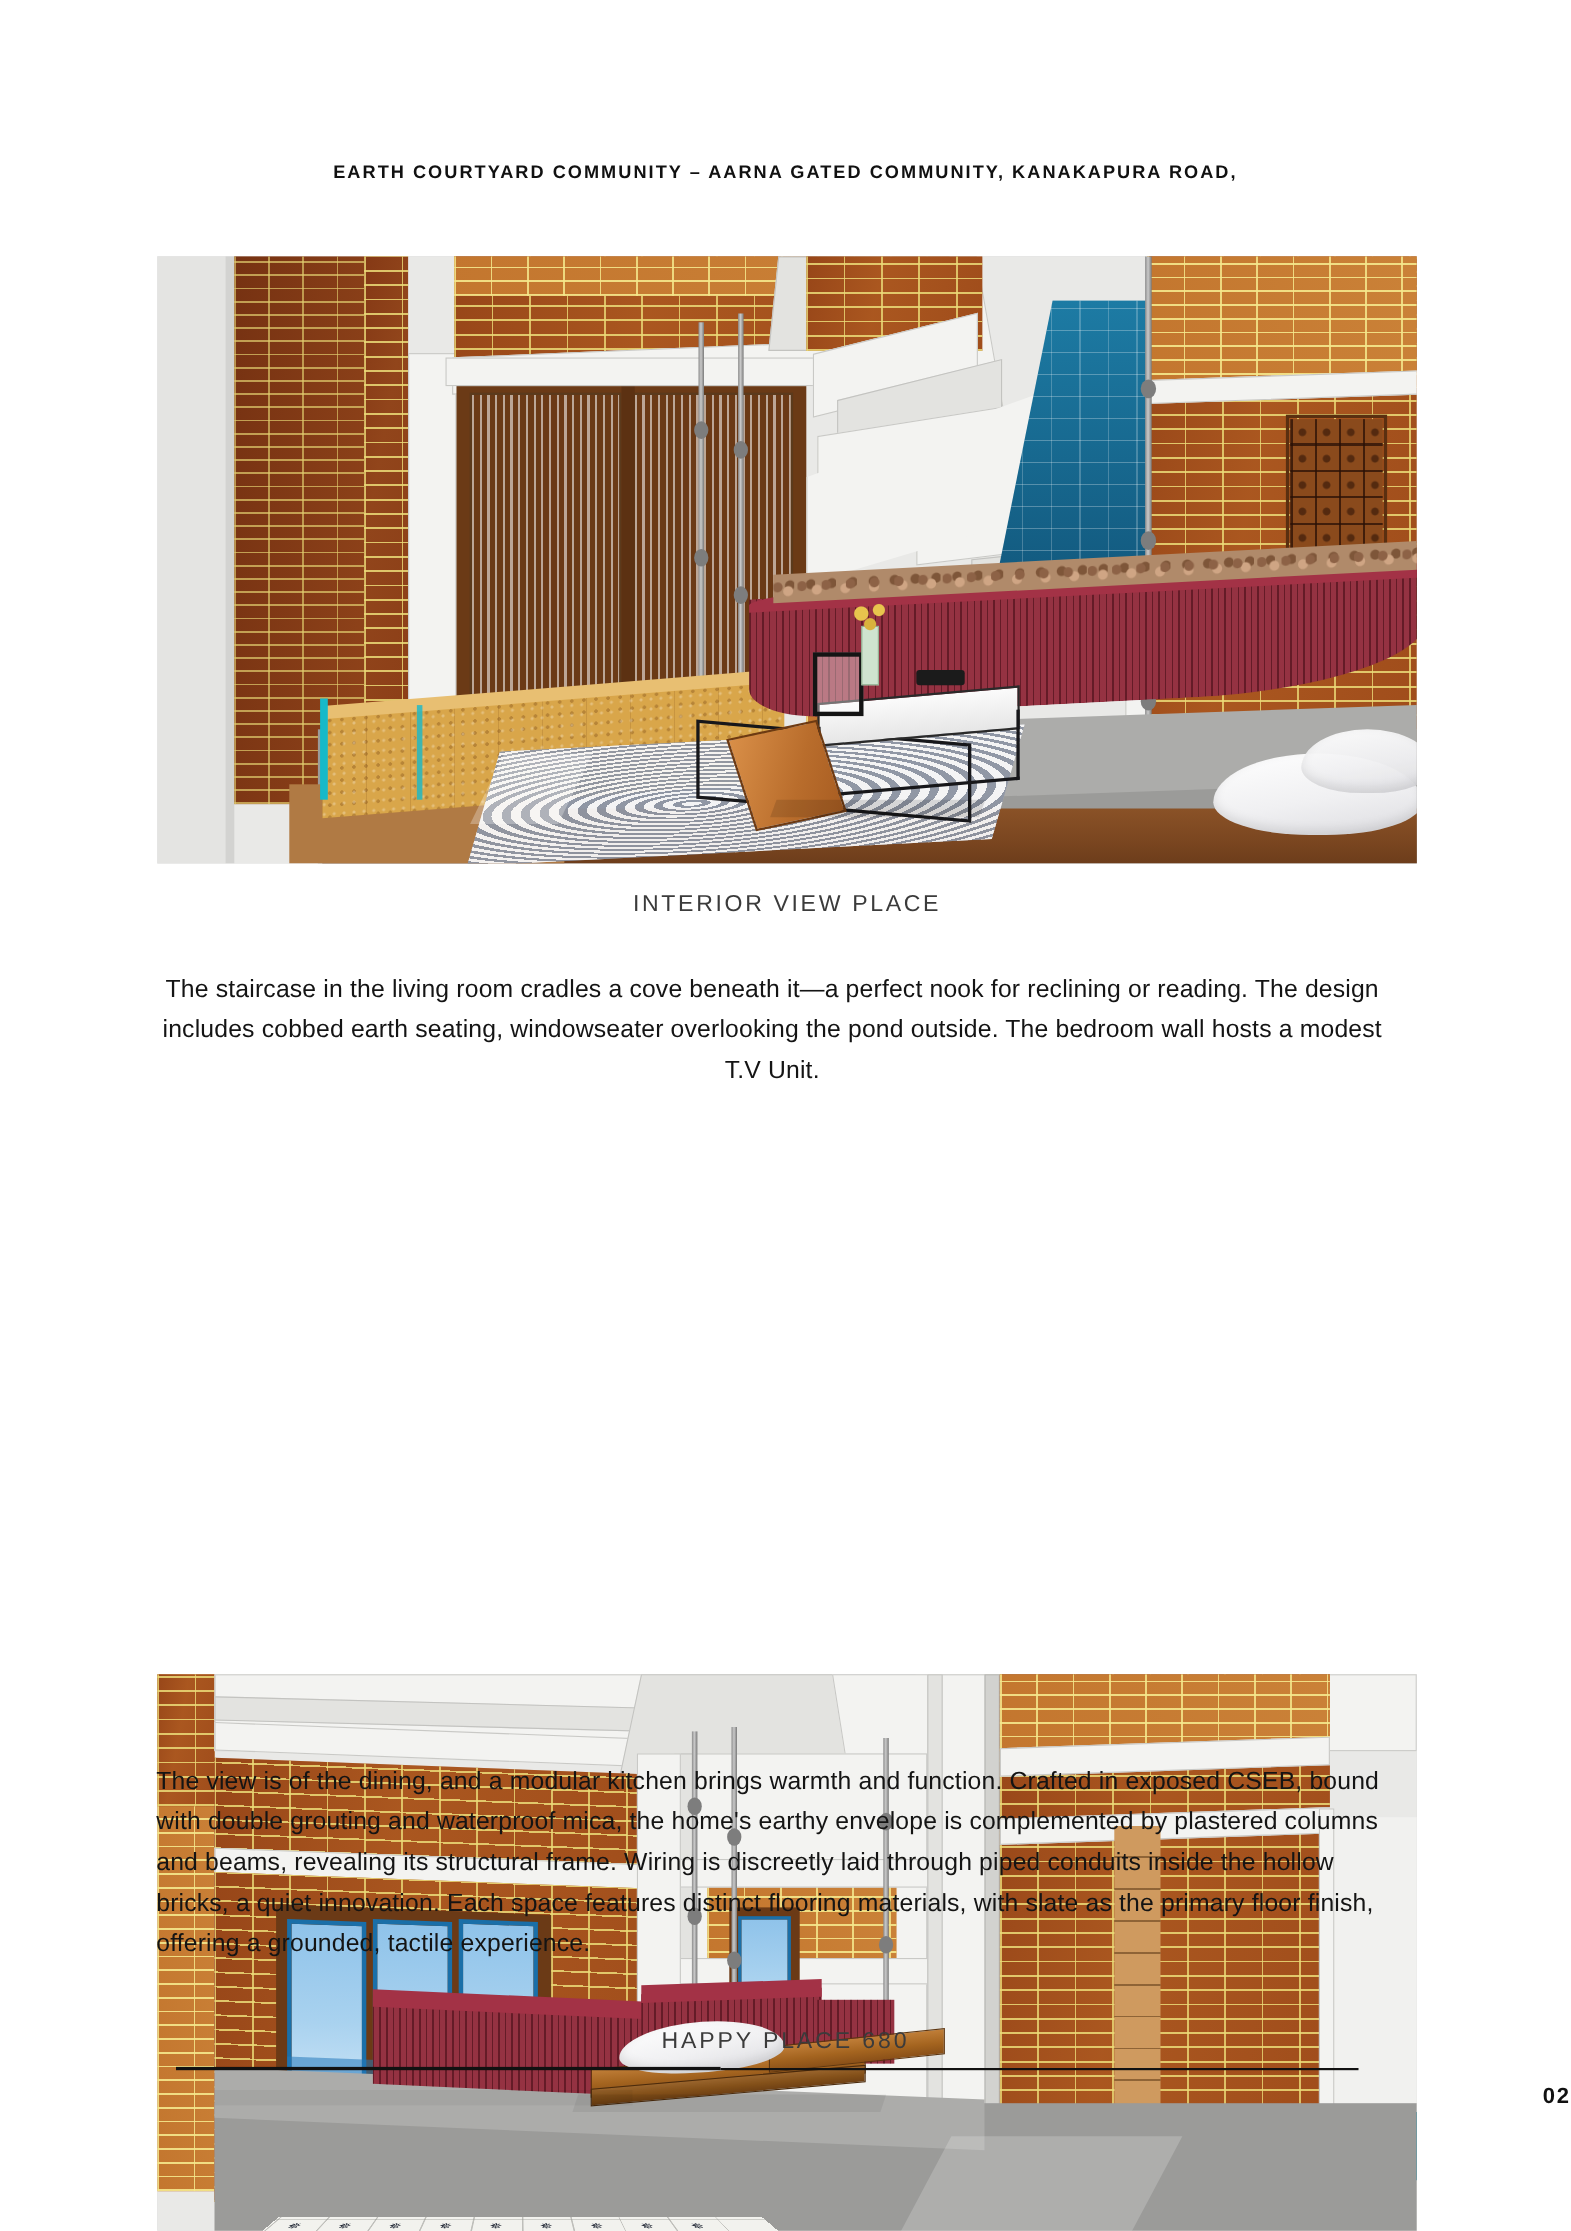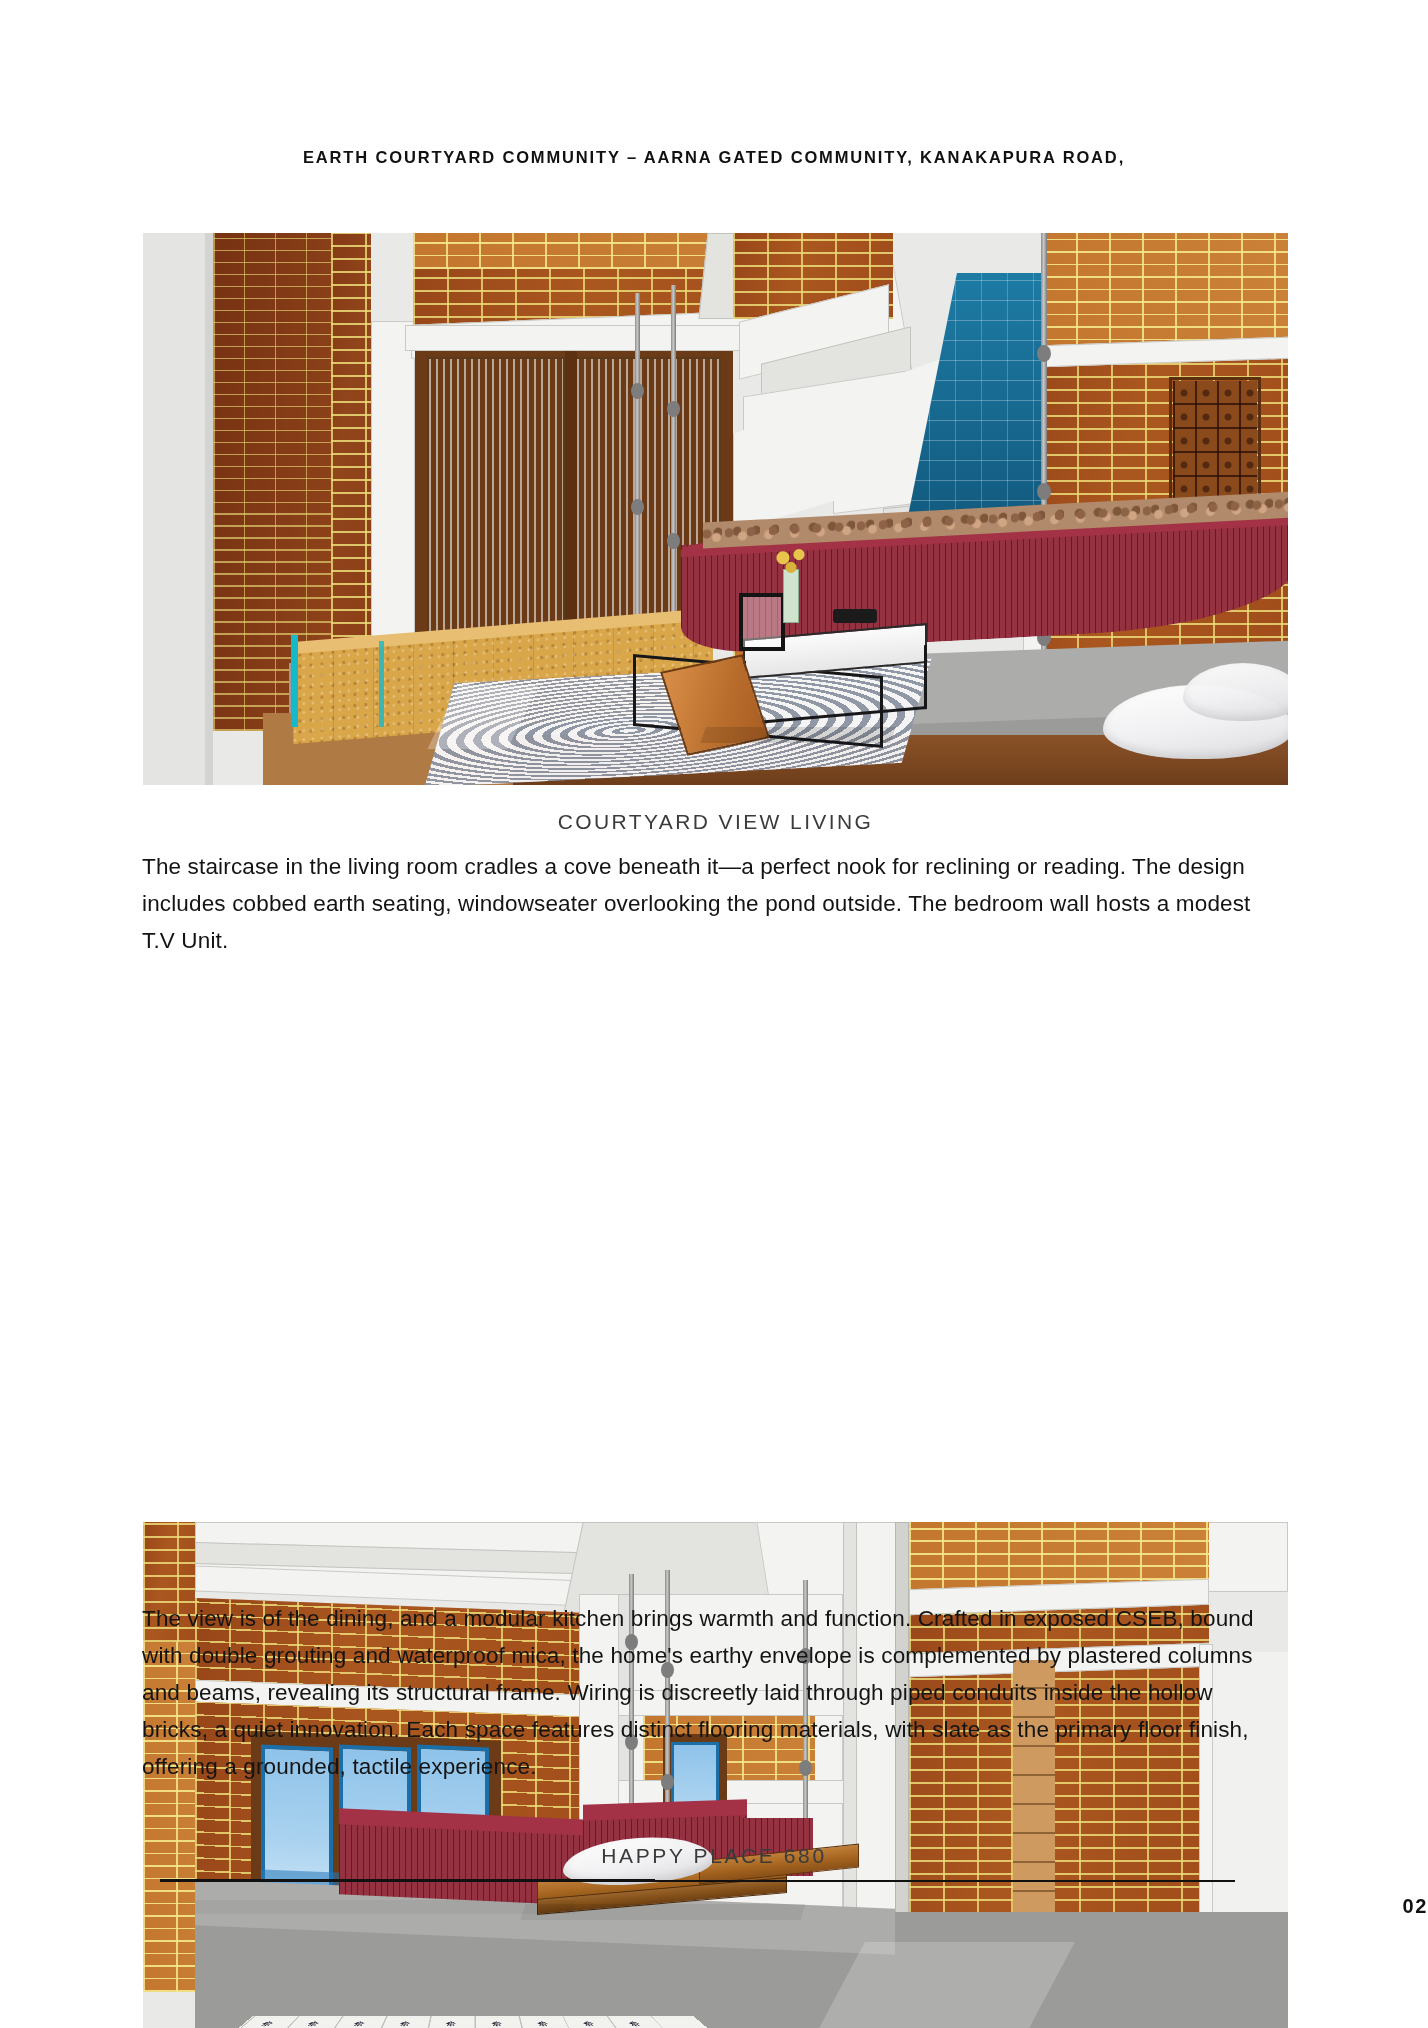--- a/index.html
+++ b/index.html
@@ -61,21 +61,21 @@
 
   
   .body-text {
     position: absolute;
     color: #141414;
     font-size: 22.5px;
     line-height: 37px;
     letter-spacing: 0.15px;
     font-weight: 300;
   }
-  #para1 { left: 142px; top: 848px; width: 1120px; }
+  #para1 { left: 142px; top: 880px; width: 1120px; text-align: center; }
   #para2 { left: 142px; top: 1600px; width: 1120px; }
 
   
   .footer-brand {
     position: absolute;
     left: 0; right: 0;
     top: 1844px;
     text-align: center;
     font-size: 21px;
     letter-spacing: 2.6px;
@@ -382,21 +382,21 @@
       <div class="pc" style="left:690px;top:376px;width:44px;height:14px;background:#1b1b1b;border-radius:3px;"></div>
 
       <div class="pc cushion-white" style="left:960px;top:452px;width:190px;height:74px;"></div>
       <div class="pc cushion-white" style="left:1040px;top:430px;width:120px;height:58px;opacity:.95;"></div>
 
       <div class="pc light-pool" style="left:300px;top:452px;width:80px;height:64px;transform:skewX(-26deg);opacity:.5;"></div>
       <div class="pc soft-shadow" style="left:560px;top:494px;width:190px;height:16px;transform:skewX(-20deg);"></div>
     </div>
   </div>
 
-  <div class="figure-caption" id="fig1-cap">COURTYARD VIEW LIVING</div>
+  <div class="figure-caption" id="fig1-cap">INTERIOR VIEW PLACE</div>
 
   <div class="body-text" id="para1">The staircase in the living room cradles a cove beneath it—a perfect nook for reclining or reading. The design includes cobbed earth seating, windowseater overlooking the pond outside. The bedroom wall hosts a modest T.V Unit.</div>
 
   <div class="figure-img figure-block" id="fig2">
     <div class="scene">
 
       <div class="pc" style="left:0;top:0;width:100%;height:100%;background:#e9e9e7;"></div>
 
       <div class="pc brick-light" style="left:0;top:0;width:52px;height:470px;"></div>
       <div class="pc brick" style="left:0;top:0;width:52px;height:120px;"></div>

